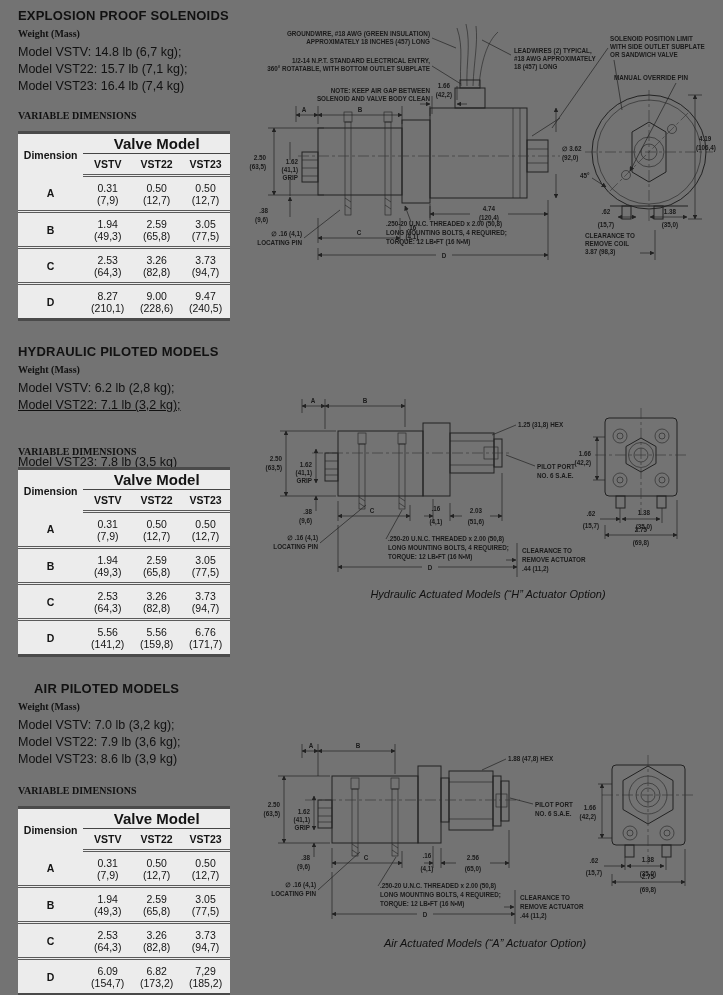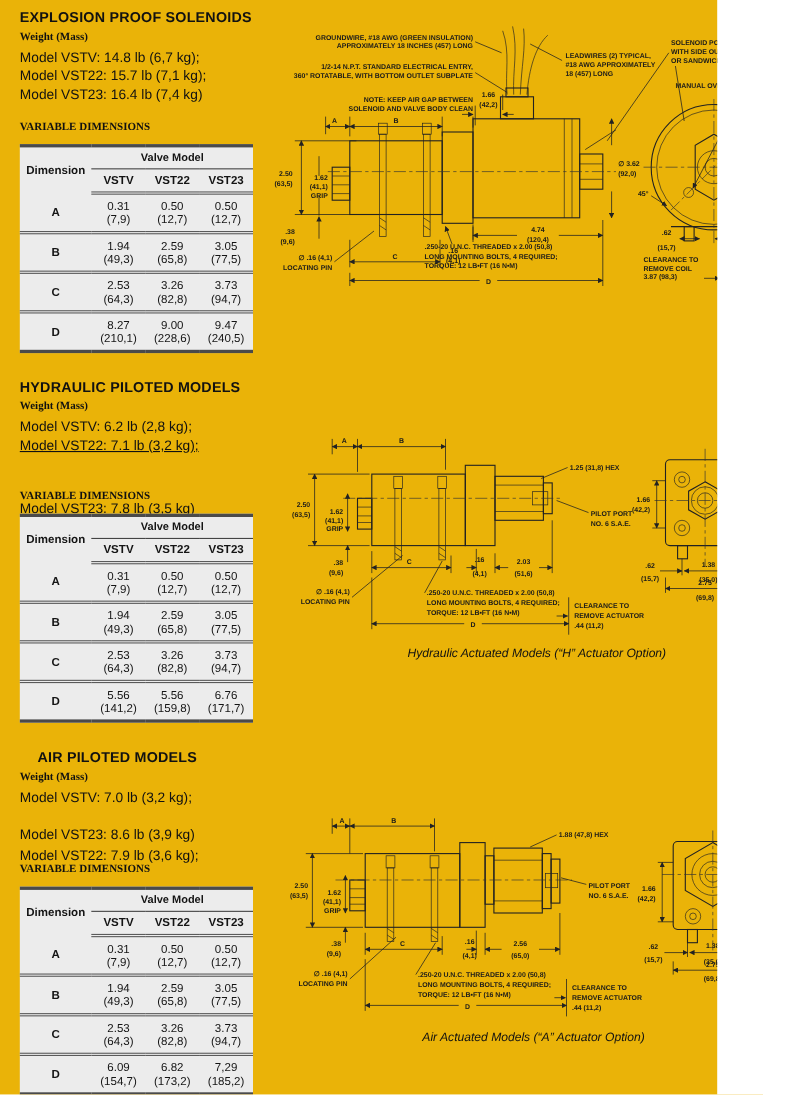--- a/index.html
+++ b/index.html
@@ -1,29 +1,29 @@
 <!DOCTYPE html>
 <html><head>
 <meta charset="utf-8">
 <style>
   html,body{margin:0;padding:0;background:#fff;}
-  #page{position:relative;width:652px;height:995px;background:#eab308;overflow:hidden;
+  #page{position:relative;width:723px;height:995px;background:#737373;overflow:hidden;
         font-family:"Liberation Sans",sans-serif;color:#111;}
   .abs{position:absolute;}
   .h1{font-size:13px;font-weight:bold;letter-spacing:.2px;}
   .h2{font-size:10px;font-weight:bold;font-family:Liberation Serif, serif;}
   .bodyline{font-size:12.5px;}
   .caption{font-size:11px;font-style:italic;text-align:center;width:440px;}
   
   table.dims{border-collapse:collapse;background:#ececec;width:212px;
              border-top:3px solid #4a4a4a;border-bottom:3px solid #4a4a4a;font-size:10.5px;color:#141414;}
   table.dims th,table.dims td{padding:1px 2px;text-align:center;vertical-align:middle;}
   table.dims thead th{font-weight:bold;}
   th.dimh{width:64px;font-size:10.5px;margin-left:20px;}
-  th.vmh{border-bottom:1.5px solid #444;height:17px;font-size:10px;}
+  th.vmh{border-bottom:1.5px solid #444;height:17px;font-size:15px;}
   tr.colrow th{height:18px;width:49px;border-bottom:3px double #5a5a5a;}
   tbody tr{height:36px;}
   tbody tr + tr{border-top:3px double #5a5a5a;}
   tbody th{font-weight:bold;}
   td .in{line-height:12px;}
   
   svg .ln{stroke:#222;fill:none;stroke-width:1;}
   svg .tn{stroke:#222;fill:none;stroke-width:.6;}
   svg .dl{stroke:#222;fill:none;stroke-width:.7;}
   svg .cl{stroke:#333;fill:none;stroke-width:.6;stroke-dasharray:11 3 3 3;}
@@ -490,21 +490,21 @@
       <text x="394" y="136" text-anchor="middle">(35,0)</text>
       <text x="391" y="139" text-anchor="middle">2.75</text>
       <text x="391" y="152" text-anchor="middle">(69,8)</text>
     </g>
   </svg>
   <div class="abs caption" style="left:268px;top:588px;">Hydraulic Actuated Models (“H” Actuator Option)</div>
 
   <div class="abs h1" style="left:34px;top:681px;">AIR PILOTED MODELS</div>
   <div class="abs h2" style="left:18px;top:701px;">Weight (Mass)</div>
   <div class="abs bodyline" style="left:18px;top:718px;">Model VSTV: 7.0 lb (3,2 kg);</div>
-  <div class="abs bodyline" style="left:18px;top:735px;margin-top:36px;">Model VST22: 7.9 lb (3,6 kg);</div>
+  <div class="abs bodyline" style="left:18px;top:735px;">Model VST22: 7.9 lb (3,6 kg);</div>
   <div class="abs bodyline" style="left:18px;top:752px;">Model VST23: 8.6 lb (3,9 kg)</div>
   <div class="abs h2" style="left:18px;top:785px;">VARIABLE DIMENSIONS</div>
 
   <div class="abs" style="left:18px;top:806px;">
     <table class="dims">
       <thead>
         <tr>
             <th class="dimh" rowspan="2">Dimension</th>
             <th class="vmh" colspan="3">Valve Model</th>
           </tr>

